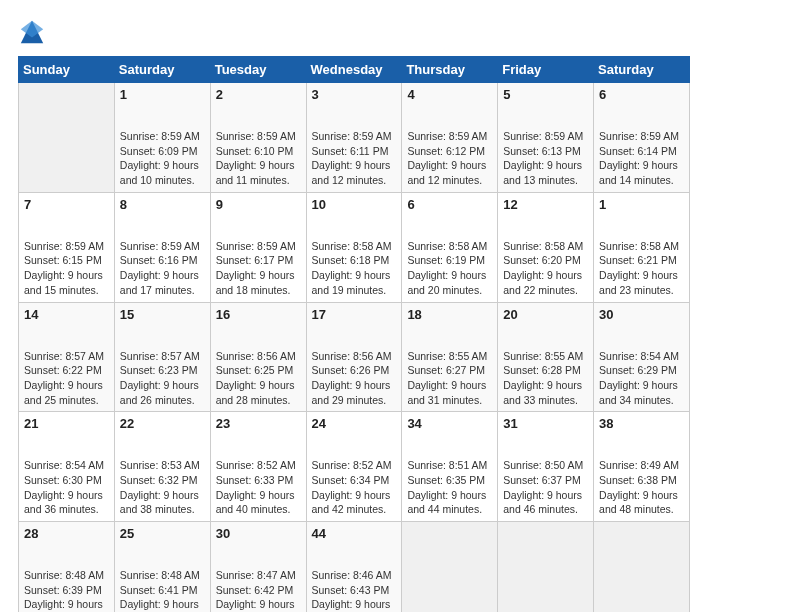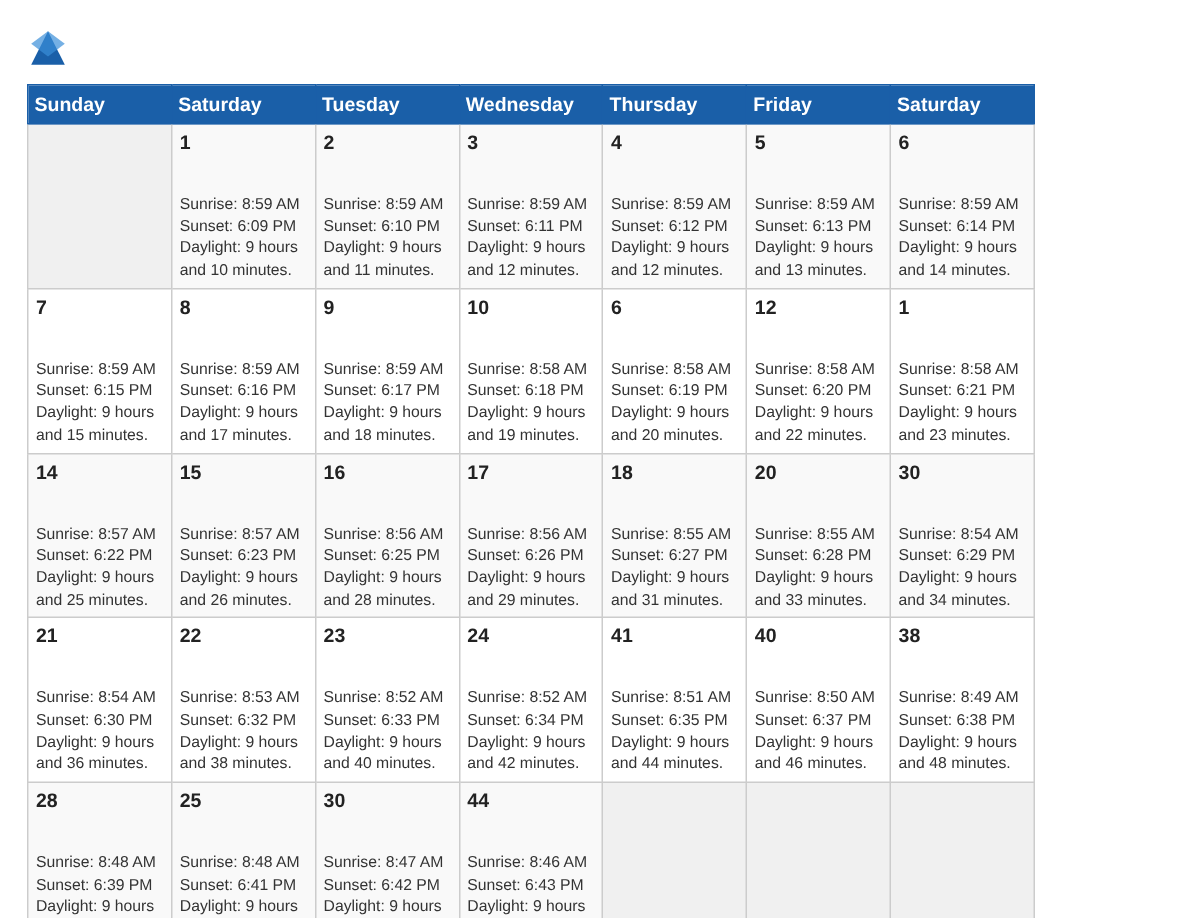--- a/index.html
+++ b/index.html
@@ -235,25 +235,25 @@
           </td>
           <td>
             <div class="day-num">23</div>
             <div class="day-detail">Sunrise: 8:52 AM<br>Sunset: 6:33 PM<br>Daylight: 9 hours<br>and 40 minutes.</div>
           </td>
           <td>
             <div class="day-num">24</div>
             <div class="day-detail">Sunrise: 8:52 AM<br>Sunset: 6:34 PM<br>Daylight: 9 hours<br>and 42 minutes.</div>
           </td>
           <td>
-            <div class="day-num">41</div>
+            <div class="day-num">34</div>
             <div class="day-detail">Sunrise: 8:51 AM<br>Sunset: 6:35 PM<br>Daylight: 9 hours<br>and 44 minutes.</div>
           </td>
           <td>
-            <div class="day-num">40</div>
+            <div class="day-num">31</div>
             <div class="day-detail">Sunrise: 8:50 AM<br>Sunset: 6:37 PM<br>Daylight: 9 hours<br>and 46 minutes.</div>
           </td>
           <td>
             <div class="day-num">38</div>
             <div class="day-detail">Sunrise: 8:49 AM<br>Sunset: 6:38 PM<br>Daylight: 9 hours<br>and 48 minutes.</div>
           </td>
         </tr>
         <tr>
           <td>
             <div class="day-num">28</div>

